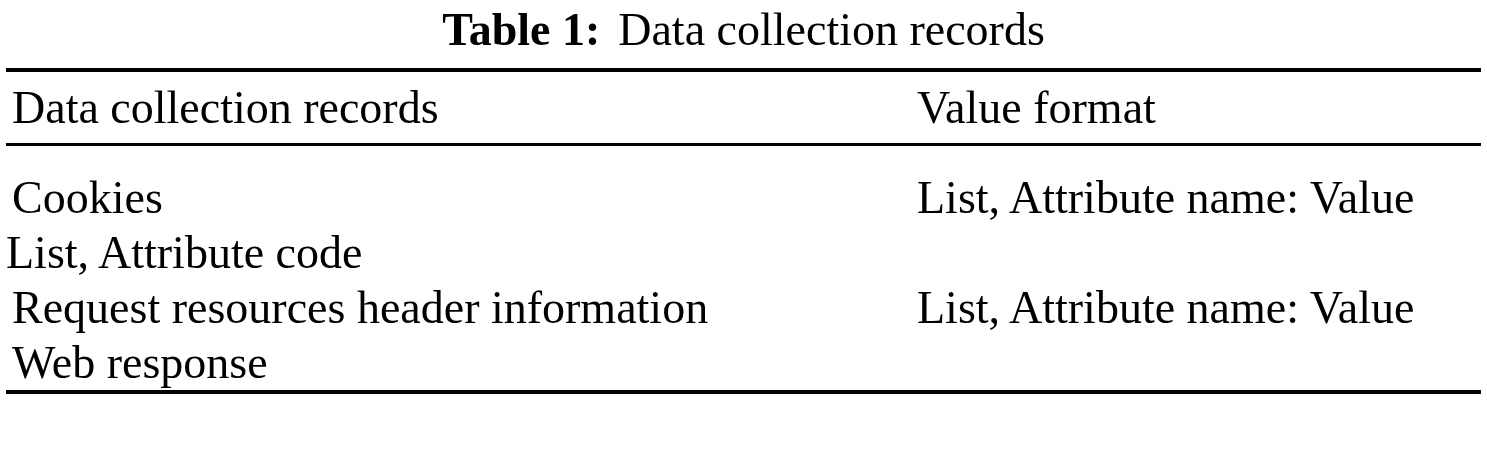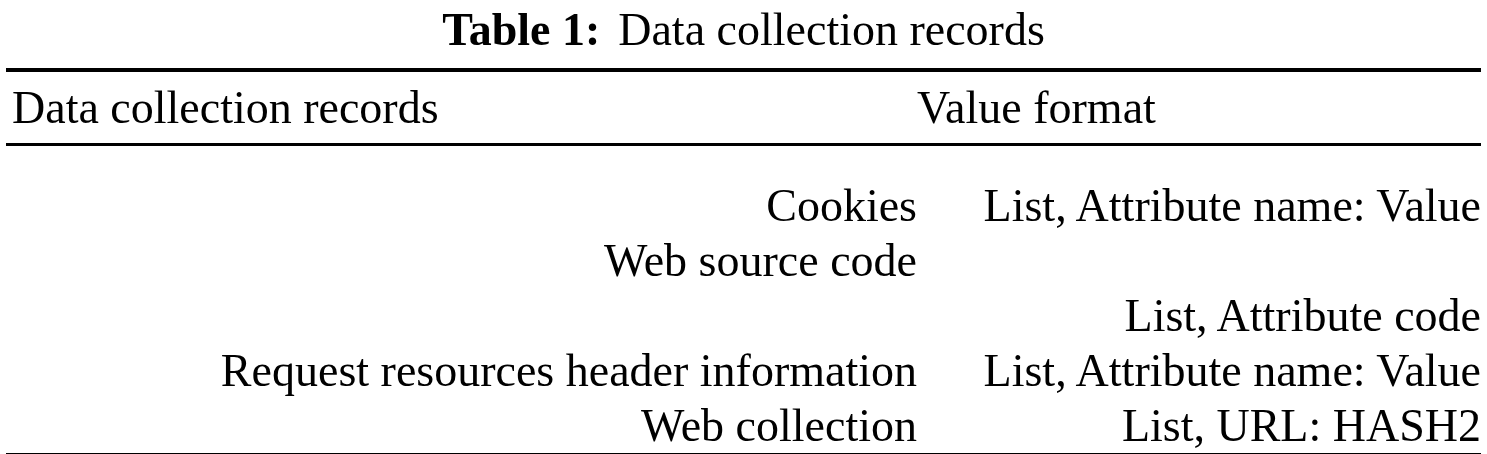--- a/index.html
+++ b/index.html
@@ -40,22 +40,21 @@
   }
   .cell-left {
     width: 911px;
     padding-left: 6px;
     flex: 0 0 auto;
   }
   .cell-right {
     flex: 1 1 auto;
   }
   .tbody {
-    padding: 32px 0 0 0;
-    text-align: right;
+    padding: 24px 0 0 0;
   }
 </style>
 </head>
 <body>
 
 <div class="page">
 
   <div class="caption">
     <span class="cap-label">Table 1:</span><span>Data collection records</span>
   </div>
@@ -68,32 +67,30 @@
     </div>
 
     <div class="tbody">
 
       <div class="row">
         <div class="cell-left">Cookies</div>
         <div class="cell-right">List, Attribute name: Value</div>
       </div>
 
       <div class="row">
-        <div class="cell-left">Web source code</div>
       </div>
 
       <div class="row">
         <div class="cell-right">List, Attribute code</div>
       </div>
 
       <div class="row">
         <div class="cell-left">Request resources header information</div>
         <div class="cell-right">List, Attribute name: Value</div>
       </div>
 
       <div class="row">
-        <div class="cell-left">Web collection</div>
-        <div class="cell-right">List, URL: HASH2</div>
+        <div class="cell-left">Web response</div>
       </div>
 
     </div>
   </div>
 </div>
 
 </body></html>

